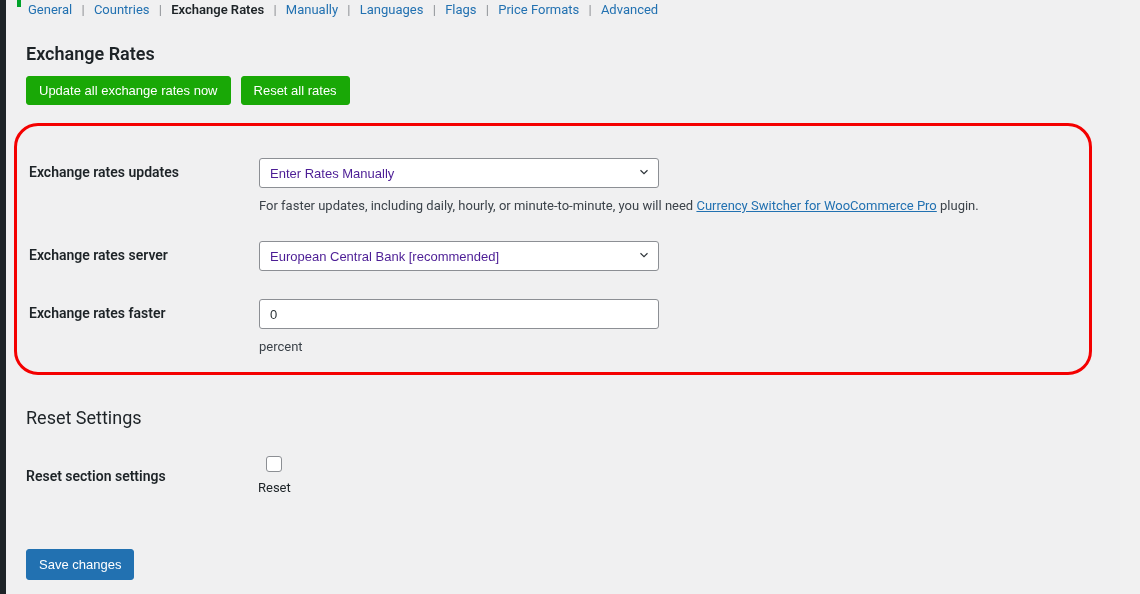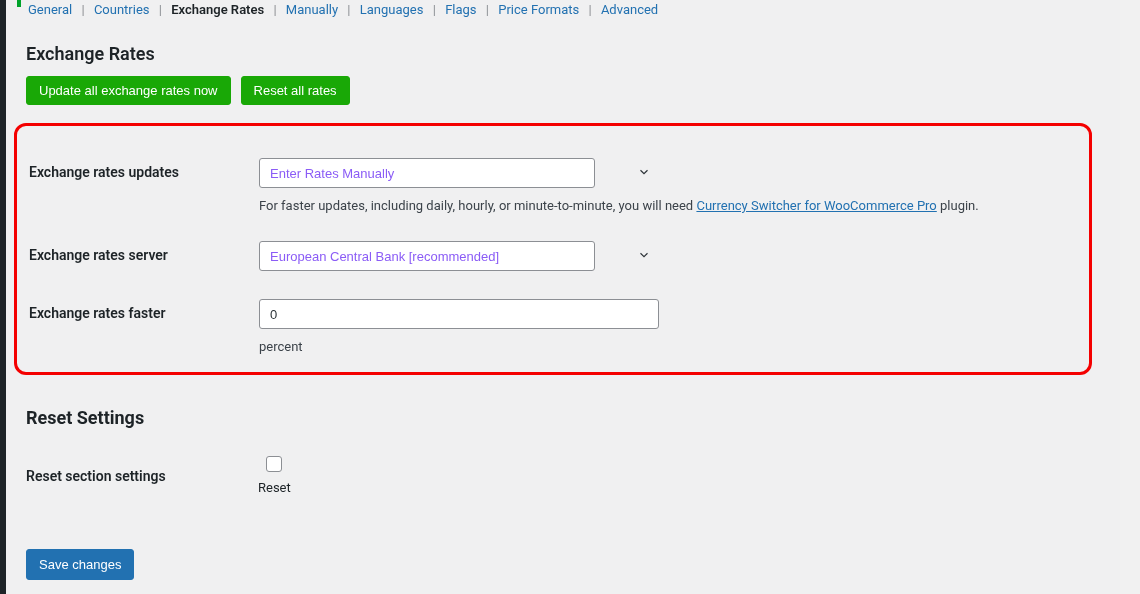--- a/index.html
+++ b/index.html
@@ -74,21 +74,21 @@
       background: #19a806;
       border: 1px solid #19a806;
       color: #fff;
       padding: 6px 12px;
       border-radius: 3px;
       font-size: 13px;
       cursor: pointer;
     }
     .highlight-box {
       border: 3px solid #f40000;
-      border-radius: 12px;
+      border-radius: 24px;
       padding: 20px 10px 14px 0;
       margin-left: -6px;
       margin-right: 28px;
       margin-bottom: 32px;
     }
     .fieldrow {
       display: flex;
       align-items: flex-start;
       padding: 12px 0 4px 12px;
     }
@@ -100,28 +100,28 @@
       padding-top: 6px;
     }
     .fieldrow .control {
       flex: 1;
     }
     .select-wrap {
       position: relative;
       width: 400px;
     }
     select.control-select {
-      width: 336px;
+      width: 400px;
       height: 30px;
       border: 1px solid #8c8f94;
       border-radius: 3px;
       background: #fff;
       padding: 0 28px 0 10px;
       font-size: 13px;
-      color: #8b5cf6;
+      color: #4c1d95;
       appearance: none;
       -webkit-appearance: none;
     }
     .chev {
       position: absolute;
       right: 8px;
       top: 7px;
       pointer-events: none;
     }
     input[type="text"].control-text {
@@ -140,21 +140,21 @@
       color: #3c434a;
     }
     .desc a { color: #2271b1; text-decoration: underline; }
     .unit {
       margin-top: 10px;
       font-size: 13px;
       color: #3c434a;
     }
     h2.reset-title {
       font-size: 18px;
-      font-weight: 700;
+      font-weight: 400;
       color: #1d2327;
       margin: 10px 0 14px 6px;
     }
     .reset-row {
       display: flex;
       align-items: center;
       padding: 14px 0 0 6px;
     }
     .reset-row .label {
       width: 232px;

